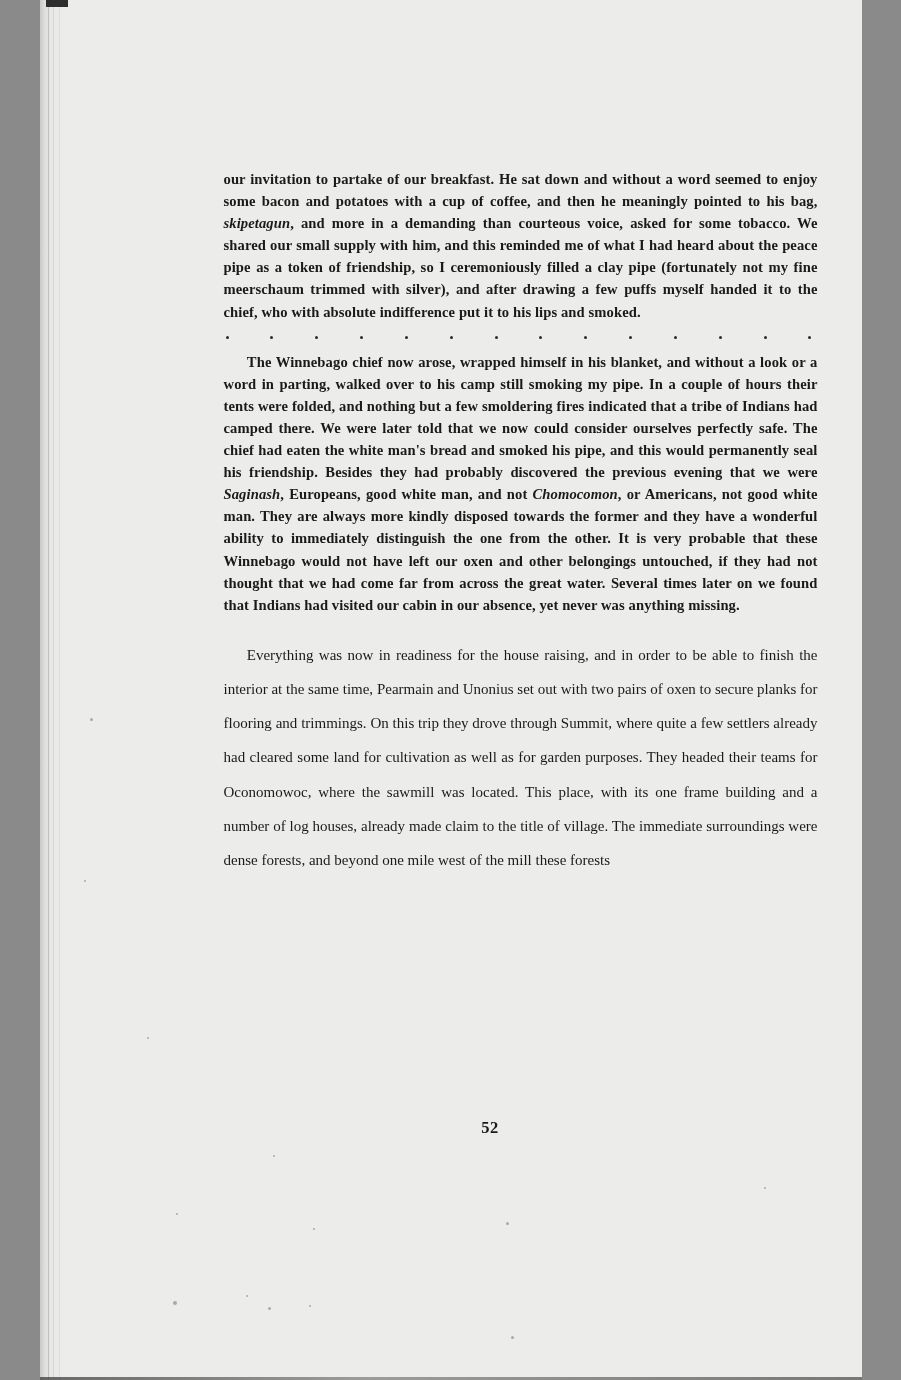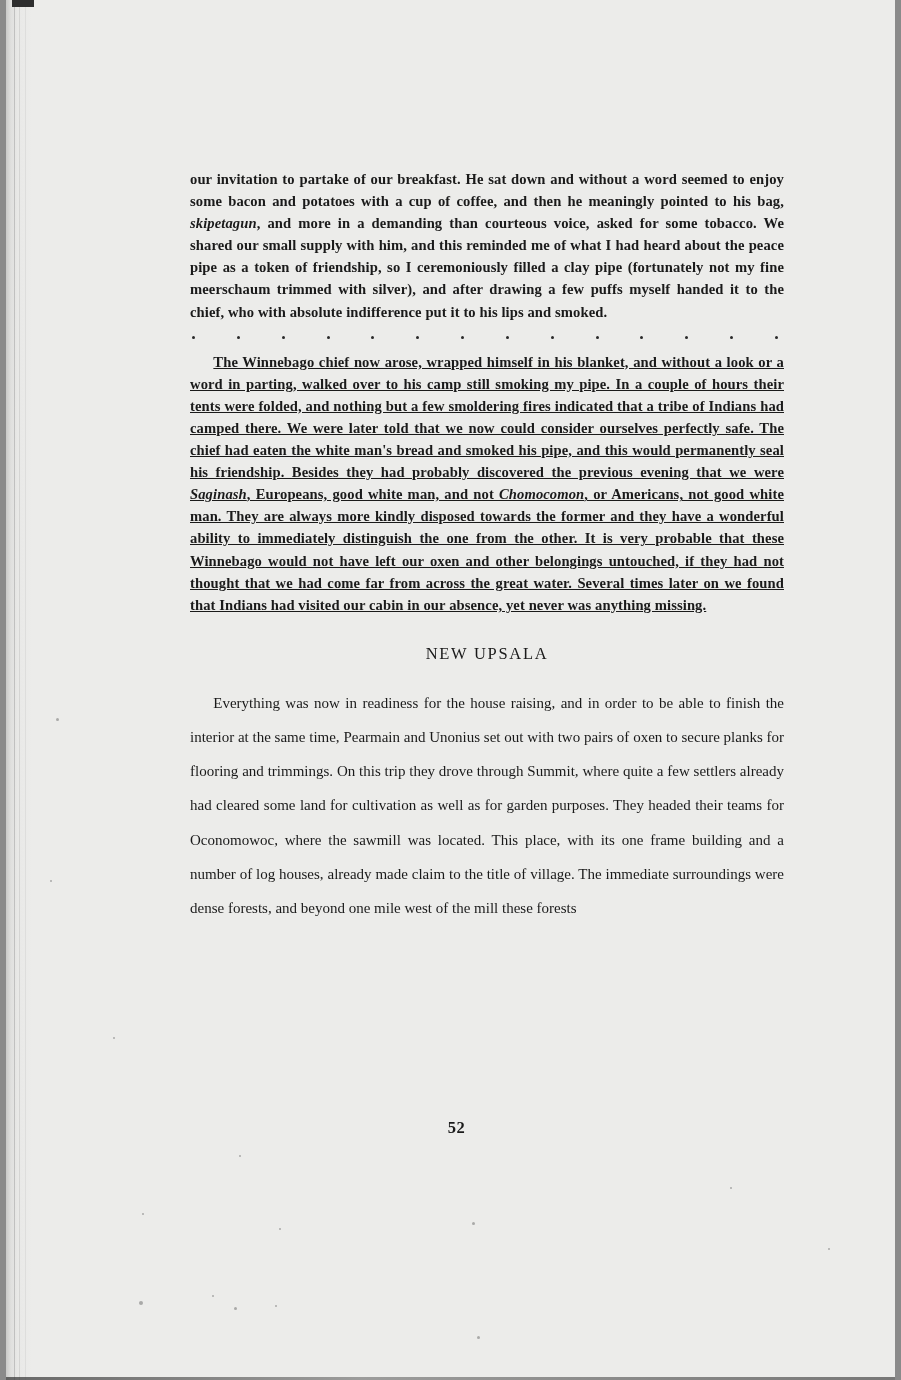--- a/index.html
+++ b/index.html
@@ -2,21 +2,21 @@
 <html><head>
 <meta charset="utf-8">
 <style>
   html, body {
     margin: 0;
     padding: 0;
     background: #8a8a8a;
   }
   .page {
     position: relative;
-    width: 889px;
+    width: 822px;
     height: 1380px;
     margin: 0 auto;
     background: #ececea;
     overflow: hidden;
     font-family: "Liberation Serif", "DejaVu Serif", serif;
     color: #1a1a1a;
   }
 
   
   .scan-left-shadow {
@@ -76,21 +76,21 @@
   
   .body-small {
     font-size: 14.6px;
     line-height: 22.1px;
     text-align: justify;
     text-justify: inter-word;
     font-weight: 700;
     letter-spacing: 0.1px;
     margin: 0;
   }
-  .indent { text-indent: 1.6em; text-decoration: underline; }
+  .indent { text-indent: 1.6em; }
 
   
   .dot-break {
     display: flex;
     justify-content: space-between;
     align-items: center;
     height: 26px;
     padding: 0 6px 0 2px;
     margin: 2px 0 0 0;
   }
@@ -183,21 +183,20 @@
         <span></span>
         <span></span>
         <span></span>
         <span></span>
       </div>
 
     <p class="body-small indent">
       <span>The Winnebago chief now arose, wrapped himself in his blanket, and without a look or a word in parting, walked over to his camp still smoking my pipe. In a couple of hours their tents were folded, and nothing but a few smoldering fires indicated that a tribe of Indians had camped there. We were later told that we now could consider ourselves perfectly safe. The chief had eaten the white man's bread and smoked his pipe, and this would permanently seal his friendship. Besides they had probably discovered the previous evening that we were </span><em>Saginash</em><span>, Europeans, good white man, and not </span><em>Chomocomon</em><span>, or Americans, not good white man. They are always more kindly disposed towards the former and they have a wonderful ability to immediately distinguish the one from the other. It is very probable that these Winnebago would not have left our oxen and other belongings untouched, if they had not thought that we had come far from across the great water. Several times later on we found that Indians had visited our cabin in our absence, yet never was anything missing.</span>
     </p>
 
-    <h2 class="section-heading">NEW UPSALA</h2>
 
     <p class="body-large">Everything was now in readiness for the house raising, and in order to be able to finish the interior at the same time, Pearmain and Unonius set out with two pairs of oxen to secure planks for flooring and trimmings. On this trip they drove through Summit, where quite a few settlers already had cleared some land for cultivation as well as for garden purposes. They headed their teams for Oconomowoc, where the sawmill was located. This place, with its one frame building and a number of log houses, already made claim to the title of village. The immediate surroundings were dense forests, and beyond one mile west of the mill these forests</p>
 
   </div>
 
   <div class="folio">52</div>
 
   <div class="scan-bottom-edge"></div>
 
 </div>

